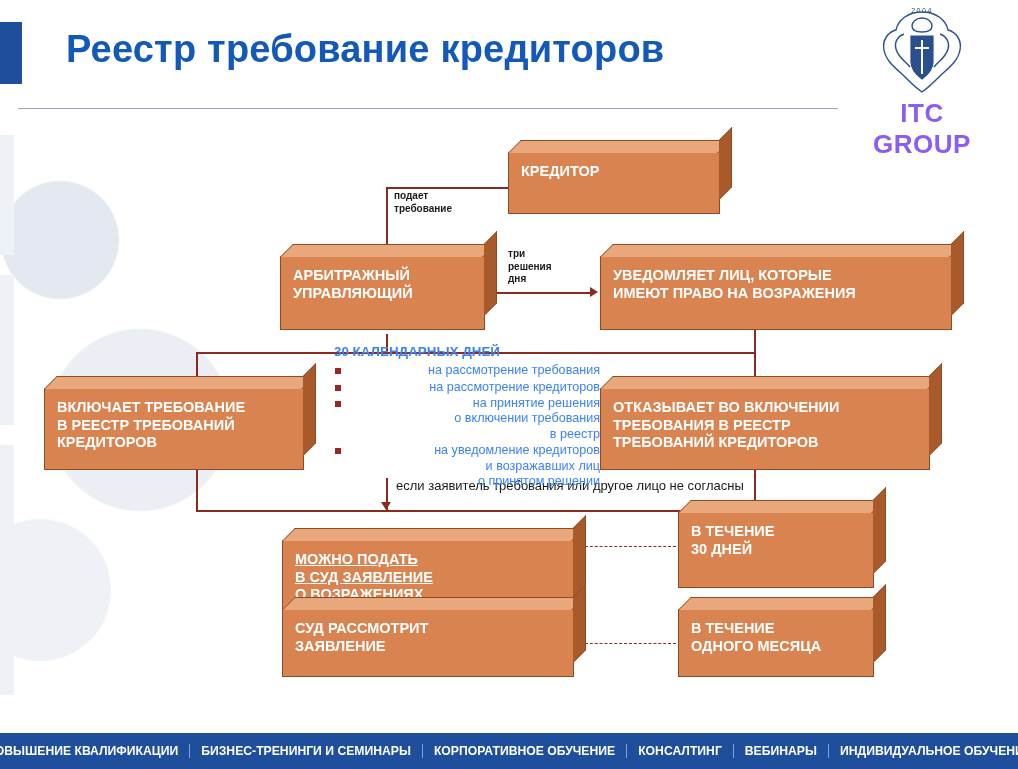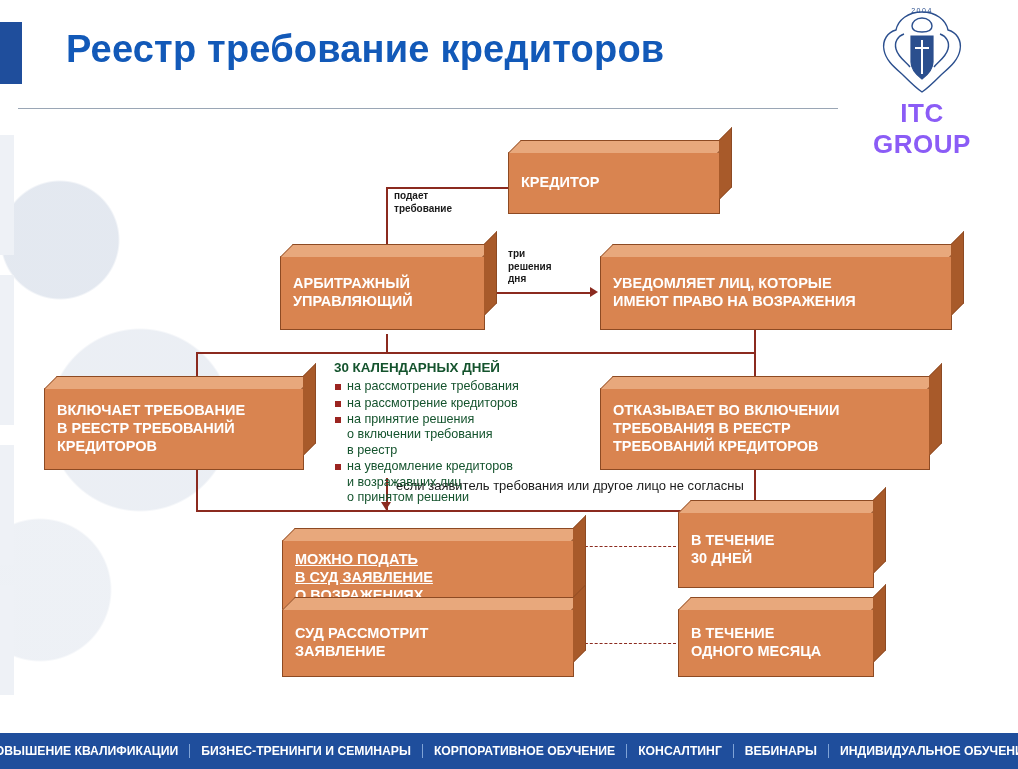--- a/index.html
+++ b/index.html
@@ -121,21 +121,21 @@
     height: 100%;
     background: #a85a2a;
     border: 1px solid #8d4a23;
     border-left: none;
     box-sizing: border-box;
     transform: skewY(-45deg);
     transform-origin: bottom left;
   }
   .box.center {
     display: flex;
-    align-items: center;
+    align-items: flex-start;
   }
 
   
   .ln {
     position: absolute;
     background: #8b2a1f;
   }
   .ln.h { height: 1.6px; }
   .ln.v { width: 1.6px; }
   .arrow {
@@ -171,35 +171,36 @@
     position: absolute;
     font-size: 13px;
     color: #1a1a1a;
     white-space: nowrap;
   }
 
   
   .list-block {
     position: absolute;
     left: 334px;
-    top: 360px;
+    top: 344px;
     width: 266px;
     font-size: 12.6px;
-    color: #14532d;
+    color: #3b82f6;
     line-height: 1.22;
   }
   .list-block .lb-title {
     font-weight: bold;
     font-size: 13.4px;
     margin-bottom: 3px;
   }
   .list-block ul {
     list-style: none;
     margin: 0;
     padding: 0;
+    text-align: right;
   }
   .list-block li {
     position: relative;
     padding-left: 13px;
     margin-bottom: 1px;
     white-space: pre-line;
   }
   .list-block li:before {
     content: "";
     position: absolute;

